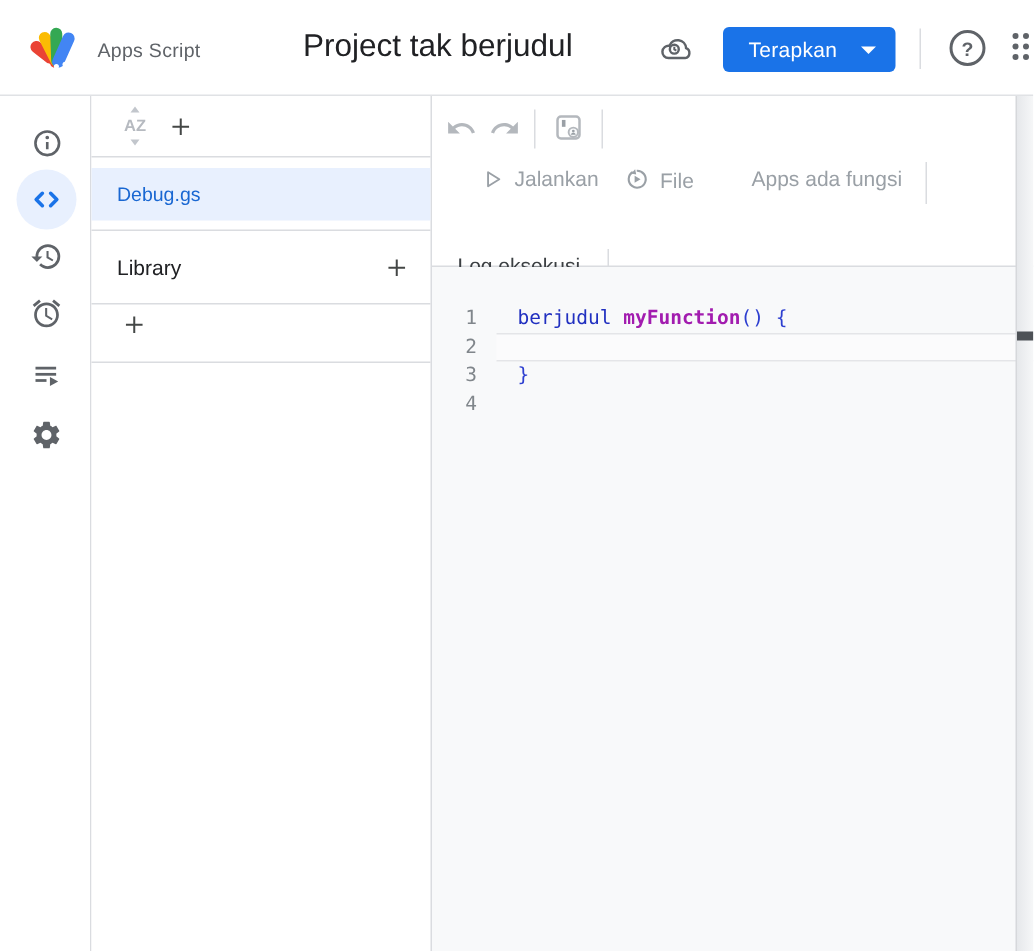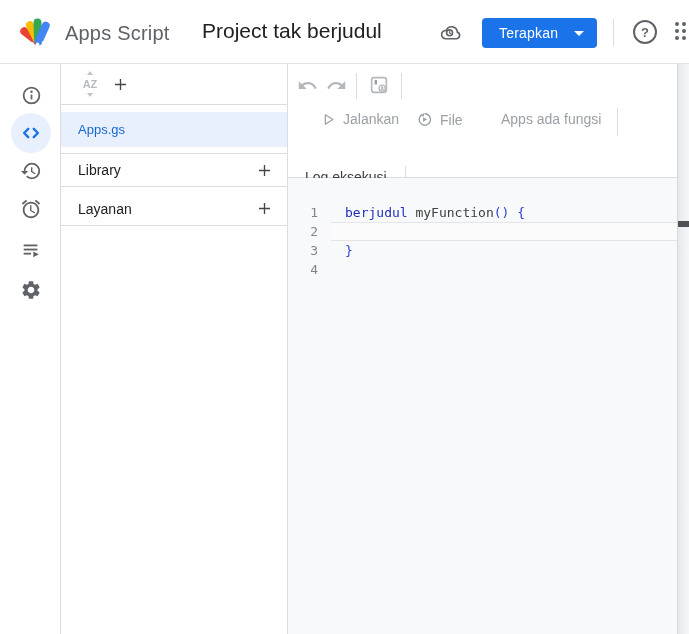--- a/index.html
+++ b/index.html
@@ -4,21 +4,21 @@
 <style>
   html,body{margin:0;padding:0;background:#fff;}
   .screen{position:relative;width:689px;height:634px;overflow:hidden;background:#fff;
           font-family:"Liberation Sans",sans-serif;color:#202124;}
   svg{display:block;}
 
   
   .topbar{position:absolute;left:0;top:0;width:689px;height:63px;background:#fff;
           border-bottom:1px solid #e0e2e5;z-index:5;}
   .brand{position:absolute;left:20px;top:15px;display:flex;align-items:center;gap:9px;}
-  .brand-text{font-size:20px;color:#5f6368;letter-spacing:.2px;}
+  .brand-text{font-size:13px;color:#5f6368;letter-spacing:.2px;}
   .proj-title{position:absolute;left:202px;top:19px;font-size:21px;color:#202124;}
   .deploy-status{position:absolute;left:439px;top:21px;}
   .deploy-btn{position:absolute;left:462px;top:18px;width:115px;height:30px;background:#1a73e8;
               border:none;border-radius:4px;color:#fff;display:flex;align-items:center;
               justify-content:space-between;padding:0 13px 0 17px;cursor:pointer;margin-left:20px;}
   .deploy-btn .lbl{font-size:14px;font-weight:500;letter-spacing:.2px;}
   .caret-down{width:0;height:0;border-left:5px solid transparent;border-right:5px solid transparent;
               border-top:5px solid #fff;}
   .tb-divider{position:absolute;left:613px;top:19px;width:1px;height:27px;background:#dadce0;}
   .help-btn{position:absolute;left:633px;top:20px;width:24px;height:24px;border-radius:50%;
@@ -34,21 +34,21 @@
   .rail-item.active{background:#e8f0fe;}
 
   
   .files{position:absolute;left:61px;top:64px;width:226px;height:570px;background:#fff;
          border-right:1px solid #dadce0;}
   .f-row{position:absolute;left:0;width:100%;box-sizing:border-box;display:flex;align-items:center;}
   .f-header{top:0;height:41px;border-bottom:1px solid #dadce0;padding:0 11px 0 17px;}
   .f-header .t{font-size:14px;font-weight:500;color:#202124;flex:1;}
   .f-selected{top:48px;height:35px;background:#e8f0fe;padding:0 17px;cursor:pointer;}
   .f-selected .t{font-size:13px;color:#1967d2;}
-  .f-section{height:34px;border-bottom:1px solid #dadce0;padding:0 11px 0 17px;}
+  .f-section{height:50px;border-bottom:1px solid #dadce0;padding:0 11px 0 17px;}
   .f-section .t{font-size:14px;font-weight:500;color:#202124;flex:1;}
   .f-library{top:89px;border-top:1px solid #dadce0;}
   .f-services{top:128px;}
   .icon-btn{background:none;border:none;padding:2px;cursor:pointer;display:flex;align-items:center;justify-content:center;}
   .az{position:relative;width:20px;height:20px;color:#b6bac0;font-size:11px;font-weight:bold;
       display:flex;align-items:center;justify-content:center;letter-spacing:0;}
   .az::before,.az::after{content:"";position:absolute;left:50%;margin-left:-3px;width:0;height:0;
       border-left:3px solid transparent;border-right:3px solid transparent;}
   .az::before{top:-3px;border-bottom:4px solid #c2c6cc;}
   .az::after{bottom:-3px;border-top:4px solid #c2c6cc;}
@@ -68,21 +68,21 @@
            font-size:14px;font-weight:500;color:#3c4043;font-family:"Liberation Sans",sans-serif;}
 
   .code-area{position:absolute;left:0;top:114px;width:401px;height:456px;background:#f8f9fa;}
   .gutter{position:absolute;left:0;top:25px;width:43px;text-align:right;box-sizing:border-box;
           padding-right:13px;font-family:"DejaVu Sans Mono",monospace;font-size:13px;line-height:19px;
           color:#80868b;cursor:pointer;}
   .code-lines{position:absolute;left:57px;top:25px;right:0;font-family:"DejaVu Sans Mono",monospace;
               font-size:13px;line-height:19px;white-space:pre;cursor:text;}
   .cl{height:19px;}
   .tk-kw{color:#2130c0;}
-  .tk-id{color:#404040;}
+  .tk-id{color:#a21caf;font-weight:bold;}
   .tk-br{color:#2d3fd0;}
   .tk-pl{color:#202124;}
   .current-line{position:absolute;left:43px;top:44px;width:358px;height:19px;box-sizing:border-box;
                 background:#fbfbfc;border-top:1px solid #e4e5e8;border-bottom:1px solid #e4e5e8;}
 
   .scroll-strip{position:absolute;left:389px;top:0;width:12px;height:570px;z-index:4;cursor:pointer;
                 background:linear-gradient(to right,#e6e8eb,#f6f7f8);border-left:1px solid #d6d8db;
                 box-sizing:border-box;}
   .scroll-mark{position:absolute;left:0;top:157px;width:100%;height:6px;background:#4d5156;}
 </style>
@@ -203,34 +203,33 @@
         <span class="az">AZ</span>
       </button>
       <button class="icon-btn">
         <svg width="19" height="19" viewBox="0 0 24 24" fill="none" stroke="#444746" stroke-width="1.7">
           <path d="M12 5v14M5 12h14"></path>
         </svg>
       </button>
     </div>
 
     <div class="f-row f-selected">
-      <span class="t">Apps.gs</span>
+      <span class="t">Debug.gs</span>
     </div>
 
     <div class="f-row f-section f-library">
       <span class="t">Library</span>
       <button class="icon-btn">
         <svg width="19" height="19" viewBox="0 0 24 24" fill="none" stroke="#444746" stroke-width="1.7">
           <path d="M12 5v14M5 12h14"></path>
         </svg>
       </button>
     </div>
 
     <div class="f-row f-section f-services">
-      <span class="t">Layanan</span>
       <button class="icon-btn">
         <svg width="19" height="19" viewBox="0 0 24 24" fill="none" stroke="#444746" stroke-width="1.7">
           <path d="M12 5v14M5 12h14"></path>
         </svg>
       </button>
     </div>
   </aside>
 
   <main class="editor">
     <div class="ed-header">

